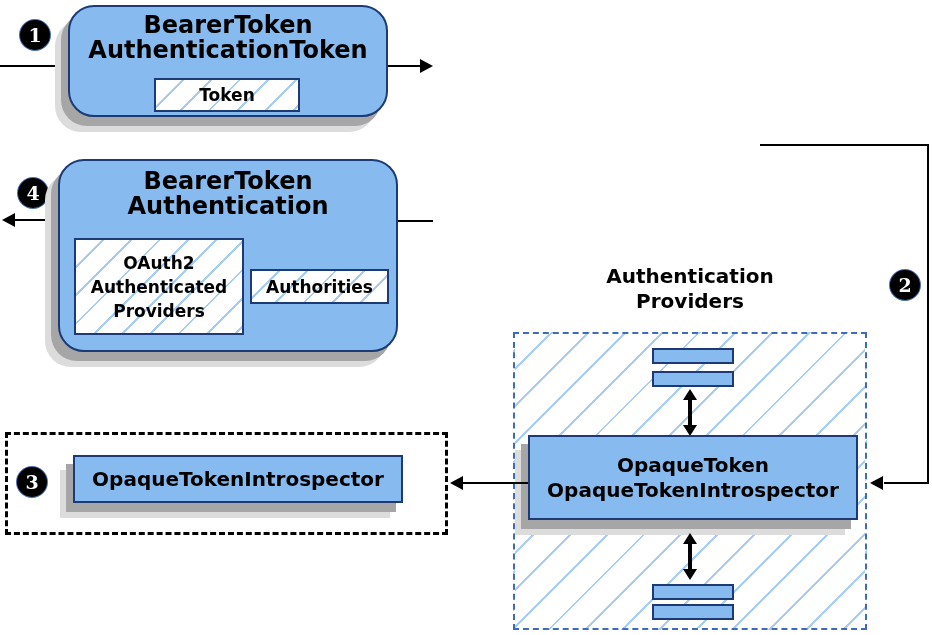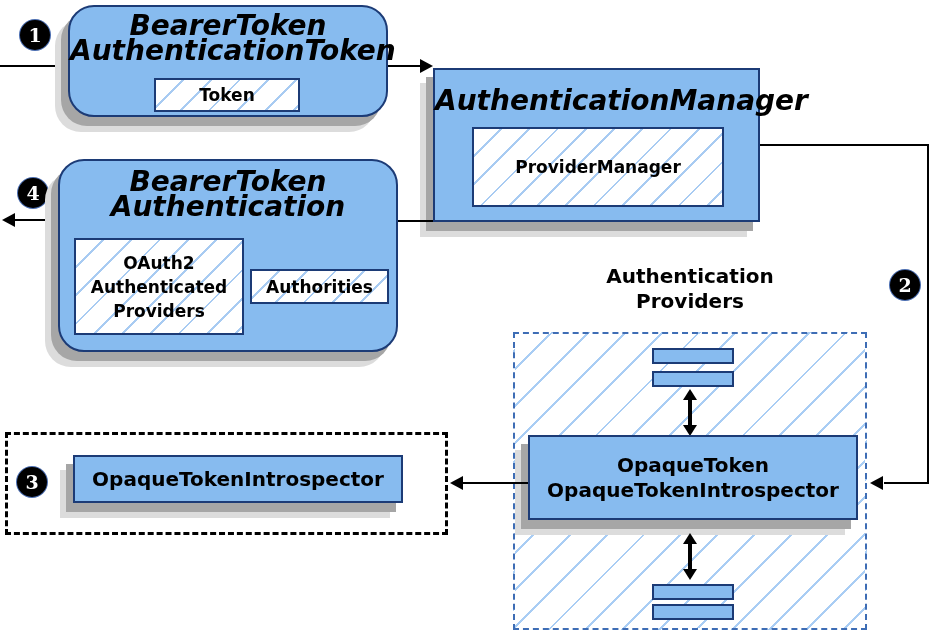--- a/index.html
+++ b/index.html
@@ -1,21 +1,21 @@
 <!DOCTYPE html>
 <html><head>
 <meta charset="utf-8">
 <style>
   html,body{margin:0;padding:0;background:#fff;}
   .canvas{position:relative;width:932px;height:635px;background:#ffffff;overflow:hidden;
           font-family:"DejaVu Sans","Liberation Sans",sans-serif;font-weight:bold;color:#000;}
   .node{position:absolute;background:#87BBEF;border:2px solid #1C3B76;box-sizing:border-box;
         box-shadow:-7px 9px 0 0 #a6a6a6,-13px 15px 0 0 #dcdcdc;}
   .round{border-radius:26px;}
-  .title{width:100%;text-align:center;white-space:pre-line;font-size:28px;line-height:25px;font-style:italic;}
+  .title{width:100%;text-align:center;white-space:pre-line;font-size:24px;line-height:25px;}
   .chip{position:absolute;background-color:#fff;
         background-image:repeating-linear-gradient(135deg,transparent 0 18px,#A8CBF2 18px 20px);
         border:2px solid #1C3B76;box-sizing:border-box;display:flex;align-items:center;justify-content:center;
         text-align:center;font-size:17px;line-height:24px;white-space:pre-line;}
   .flexc{display:flex;align-items:center;justify-content:center;text-align:center;}
   .line{position:absolute;background:#000;}
   .tri{position:absolute;width:0;height:0;}
   .tri-r{border-top:7px solid transparent;border-bottom:7px solid transparent;border-left:13px solid #000;}
   .tri-l{border-top:7px solid transparent;border-bottom:7px solid transparent;border-right:13px solid #000;}
   .tri-u{border-left:7px solid transparent;border-right:7px solid transparent;border-bottom:11px solid #000;}
@@ -39,24 +39,20 @@
 
   <div class="node round" style="left:68px;top:5px;width:320px;height:112px;">
     <div class="title" style="padding-top:6px;">BearerToken
 AuthenticationToken</div>
     <div class="chip" style="left:84px;top:71px;width:146px;height:34px;">Token</div>
   </div>
 
   <div class="line" style="left:388px;top:65px;width:33px;height:2px;"></div>
   <div class="tri tri-r" style="left:420px;top:59px;"></div>
 
-  <div class="node" style="left:433px;top:68px;width:327px;height:154px;">
-    <div class="title" style="padding-top:18px;">AuthenticationManager</div>
-    <div class="chip" style="left:37px;top:57px;width:252px;height:80px;">ProviderManager</div>
-  </div>
 
   <div class="line" style="left:398px;top:220px;width:35px;height:2px;"></div>
 
   <div class="badge" style="left:18px;top:178px;">4</div>
   <div class="tri tri-l" style="left:2px;top:213px;"></div>
   <div class="line" style="left:15px;top:219px;width:43px;height:2px;"></div>
 
   <div class="node round" style="left:58px;top:159px;width:340px;height:193px;">
     <div class="title" style="padding-top:8px;">BearerToken
 Authentication</div>

